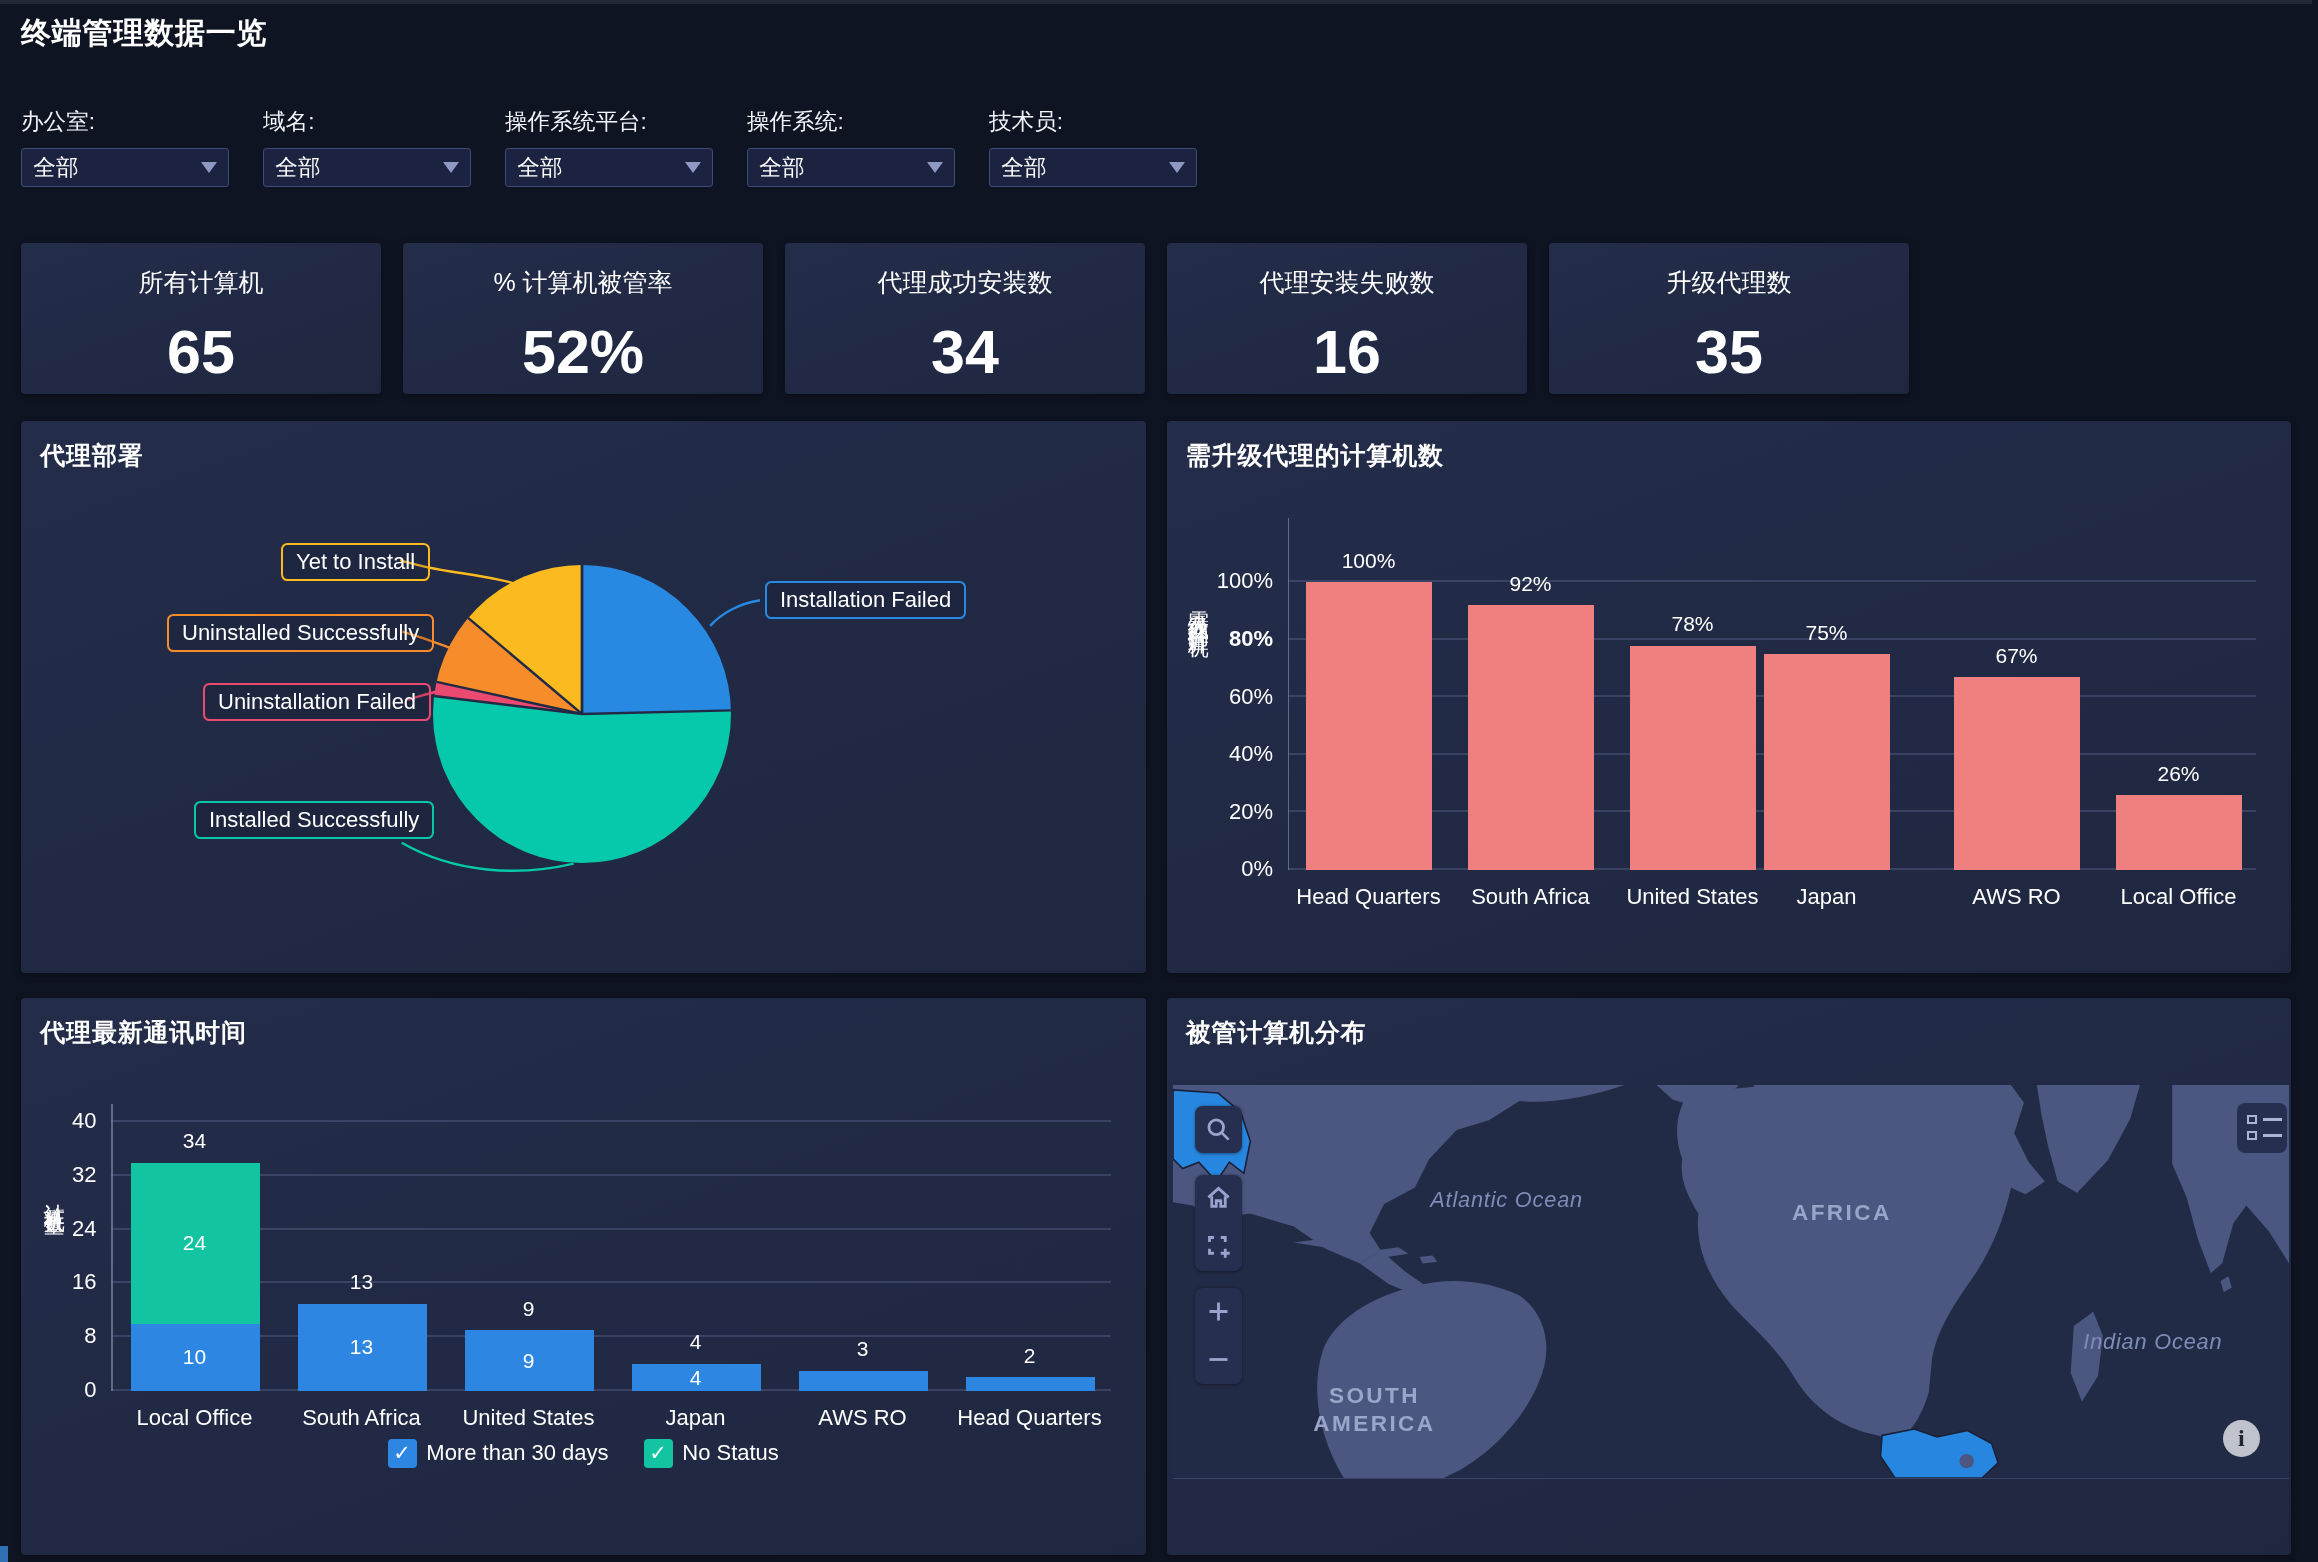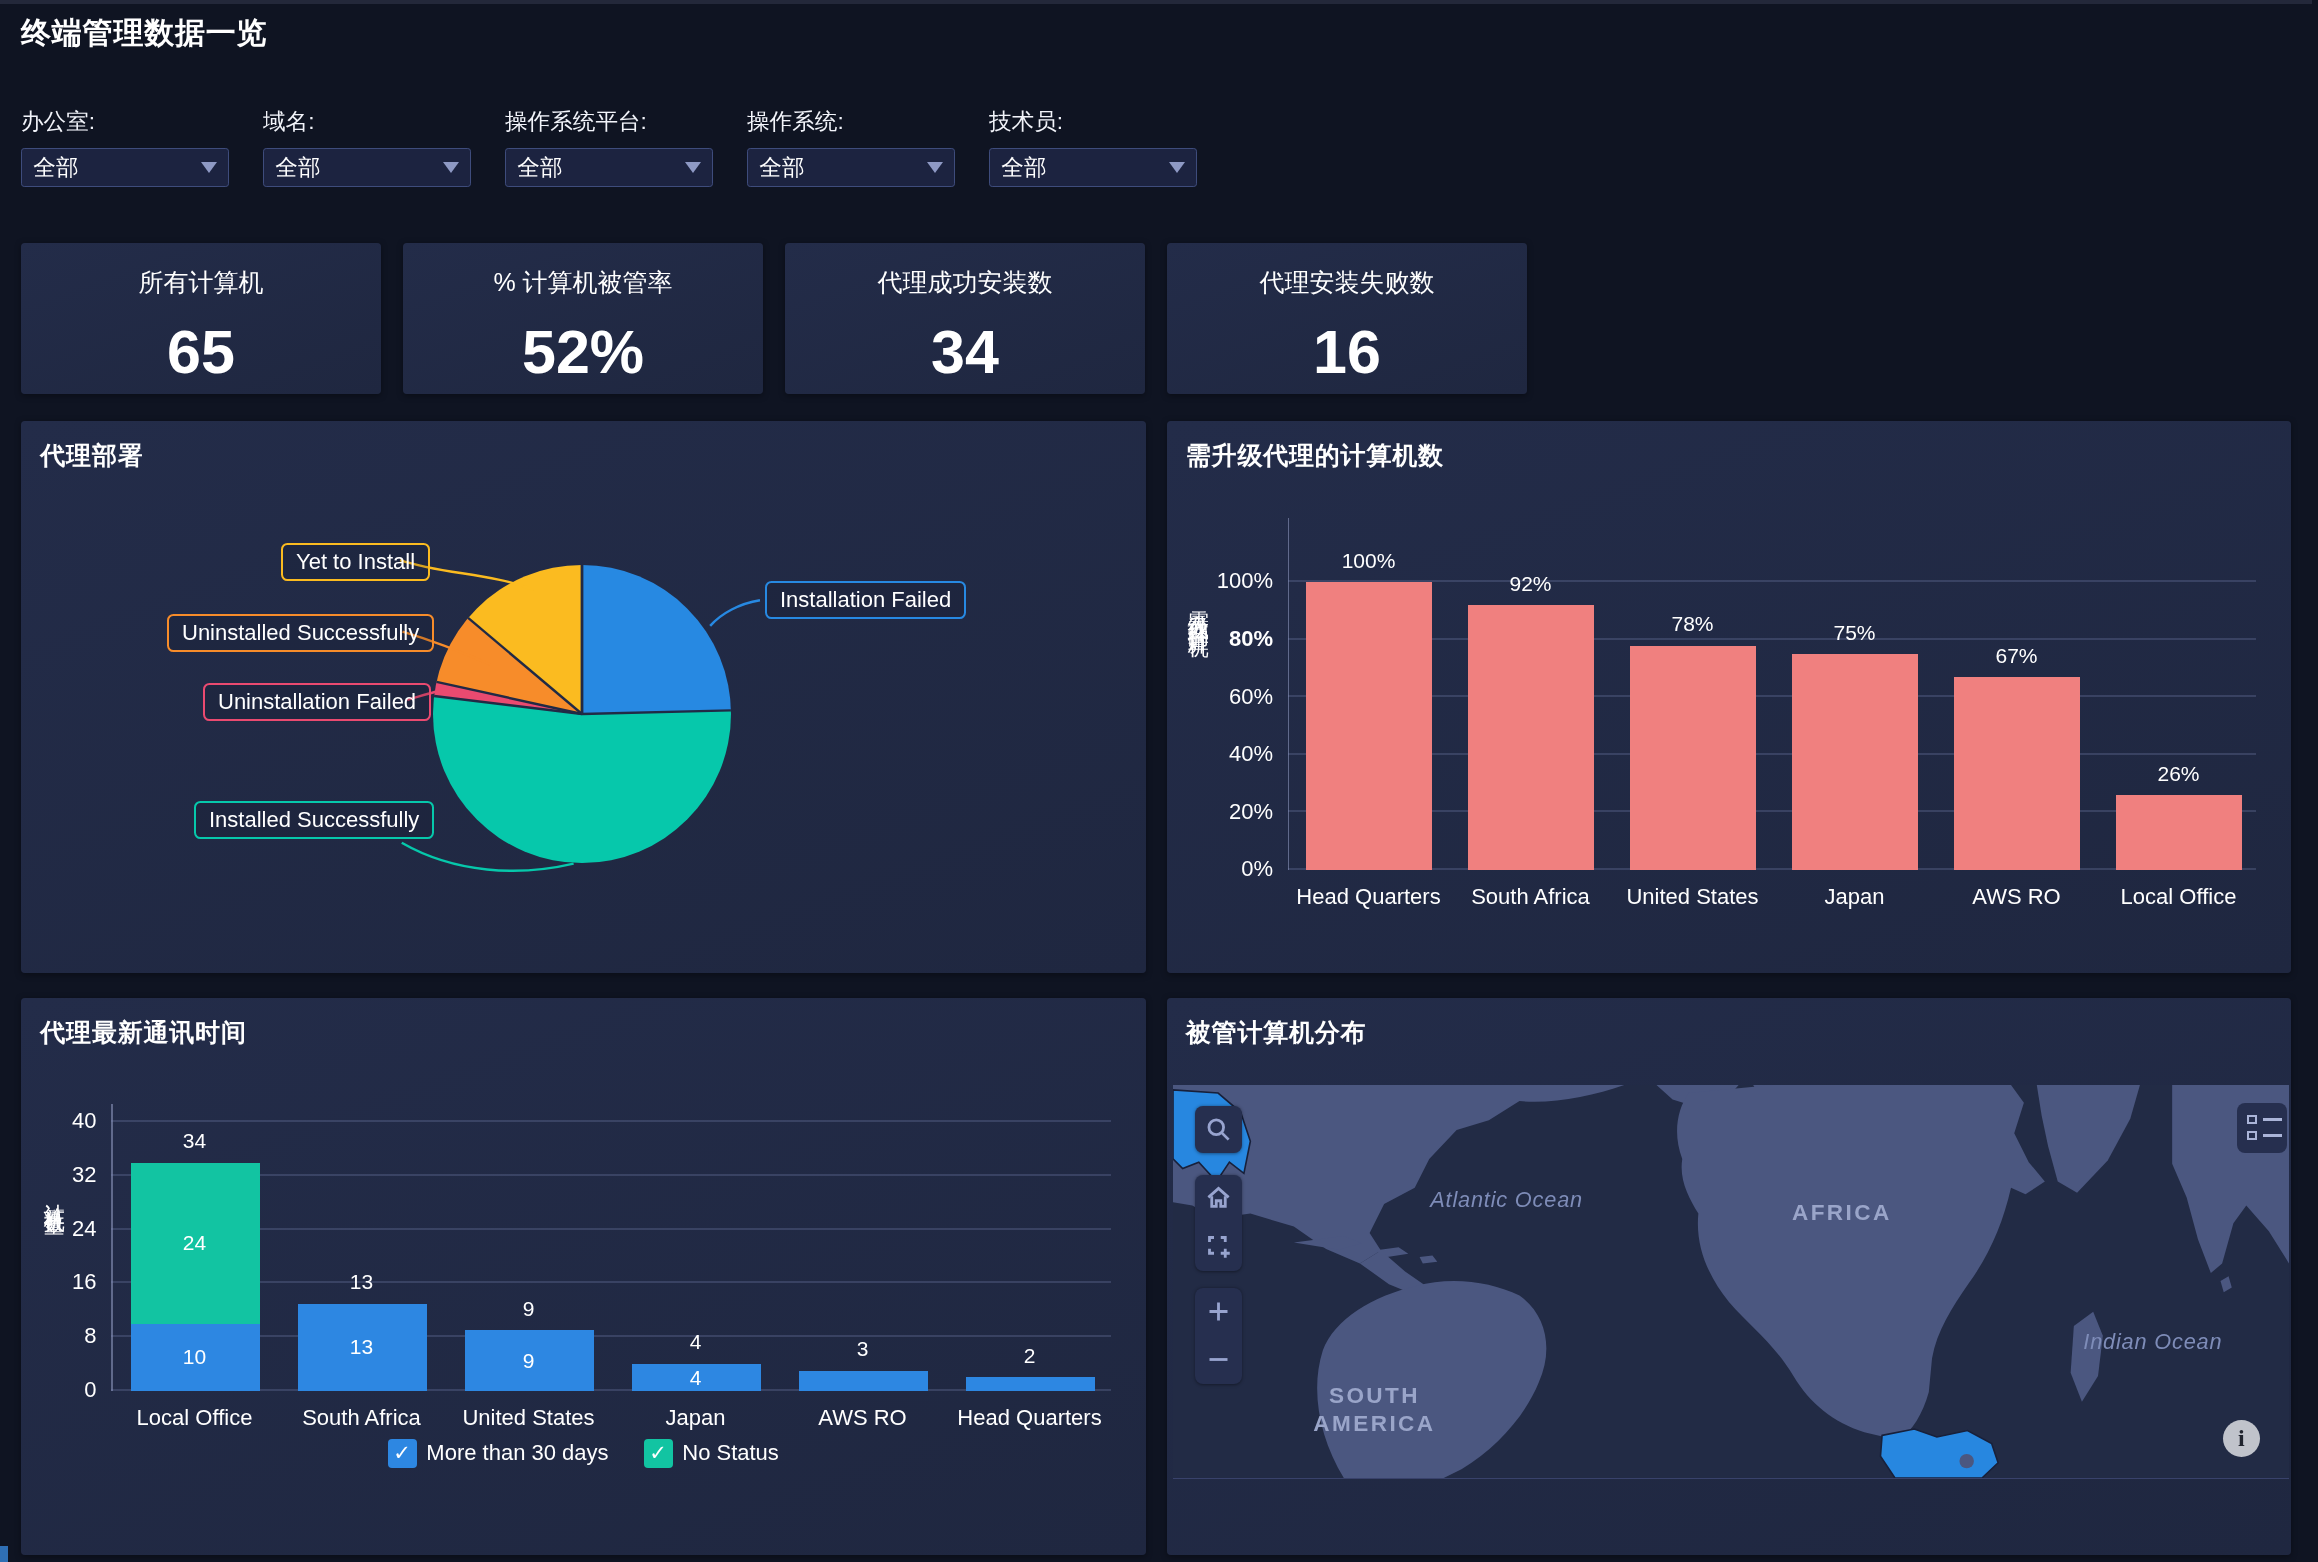--- a/index.html
+++ b/index.html
@@ -133,20 +133,24 @@
       <div class="kpi-label">% 计算机被管率</div>
       <div class="kpi-value">52%</div>
     </div>
     <div class="kpi">
       <div class="kpi-label">代理成功安装数</div>
       <div class="kpi-value">34</div>
     </div>
     <div class="kpi">
       <div class="kpi-label">代理安装失败数</div>
       <div class="kpi-value">16</div>
+    </div>
+    <div class="kpi">
+      <div class="kpi-label">升级代理数</div>
+      <div class="kpi-value">35</div>
     </div>
   </div>
 
   <div class="grid">
 
     <section class="panel">
       <h2>代理部署</h2>
       <div class="pie" id="pie" style="background: conic-gradient(rgb(39, 137, 226) 0deg, rgb(39, 137, 226) 88.6154deg, rgb(6, 200, 171) 88.6154deg, rgb(6, 200, 171) 276.923deg, rgb(234, 74, 112) 276.923deg, rgb(234, 74, 112) 282.462deg, rgb(247, 140, 42) 282.462deg, rgb(247, 140, 42) 310.154deg, rgb(251, 187, 32) 310.154deg, rgb(251, 187, 32) 360deg);"></div>
       <svg class="pie-sep" id="pie-sep" viewBox="0 0 370 370">
           <line x1="185" y1="185" x2="369.9" y2="180.5" stroke="#212a45" stroke-width="3"></line>
@@ -195,21 +199,21 @@
           <div class="slot" style="left: 162px; width: 162px;">
             <div class="vbar" style="width: 126px; margin-left: -63px; height: 265px; background: rgb(240, 128, 127);"></div>
             <div class="vlabel" style="bottom: 274px;">92%</div>
             <div class="cat">South Africa</div>
           </div>
           <div class="slot" style="left: 324px; width: 162px;">
             <div class="vbar" style="width: 126px; margin-left: -63px; height: 224px; background: rgb(240, 128, 127);"></div>
             <div class="vlabel" style="bottom: 234px;">78%</div>
             <div class="cat">United States</div>
           </div>
-          <div class="slot" style="left: 486px; width: 162px;">
+          <div class="slot" style="left: 458px; width: 162px;">
             <div class="vbar" style="width: 126px; margin-left: -63px; height: 216px; background: rgb(240, 128, 127);"></div>
             <div class="vlabel" style="bottom: 225px;">75%</div>
             <div class="cat">Japan</div>
           </div>
           <div class="slot" style="left: 648px; width: 162px;">
             <div class="vbar" style="width: 126px; margin-left: -63px; height: 193px; background: rgb(240, 128, 127);"></div>
             <div class="vlabel" style="bottom: 202px;">67%</div>
             <div class="cat">AWS RO</div>
           </div>
           <div class="slot" style="left: 810px; width: 162px;">

